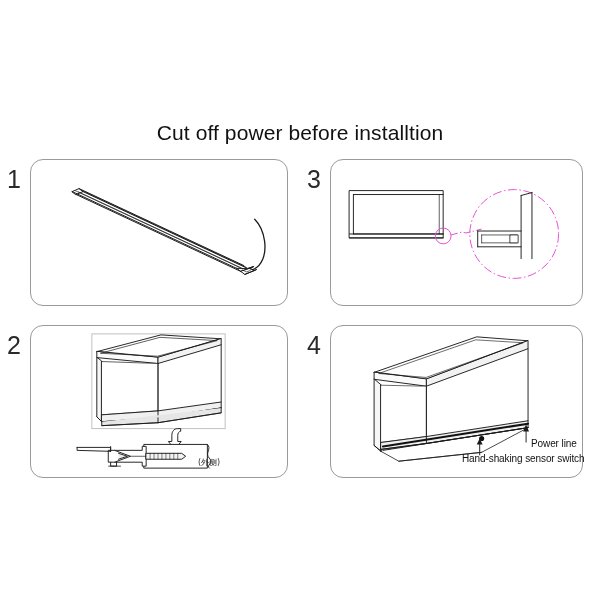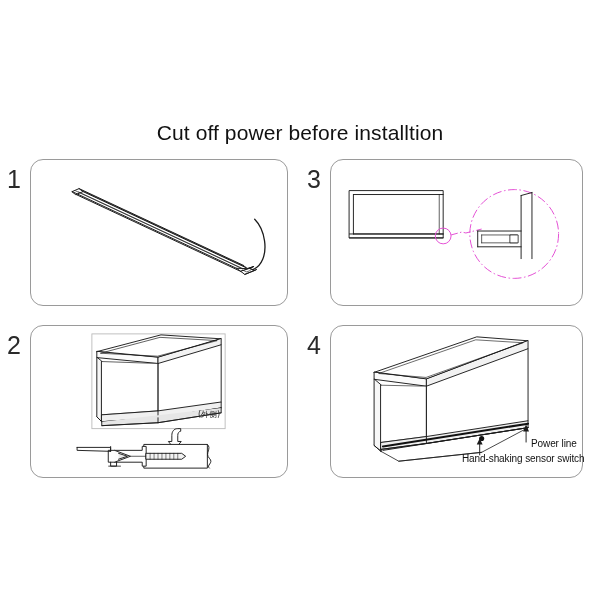--- a/index.html
+++ b/index.html
@@ -75,20 +75,21 @@
     overflow: visible;
   }
 
   
   .cn-label {
     position: absolute;
     font-size: 8px;
     color: #2b2b2b;
     white-space: nowrap;
     font-family: "DejaVu Sans", sans-serif;
+    margin-top: 48px;
   }
   .callout-label {
     position: absolute;
     font-size: 10px;
     font-weight: normal;
     color: #111111;
     white-space: nowrap;
     letter-spacing: -0.1px;
   }
   #label-power-line         { left: 200px; top: 112px; }

